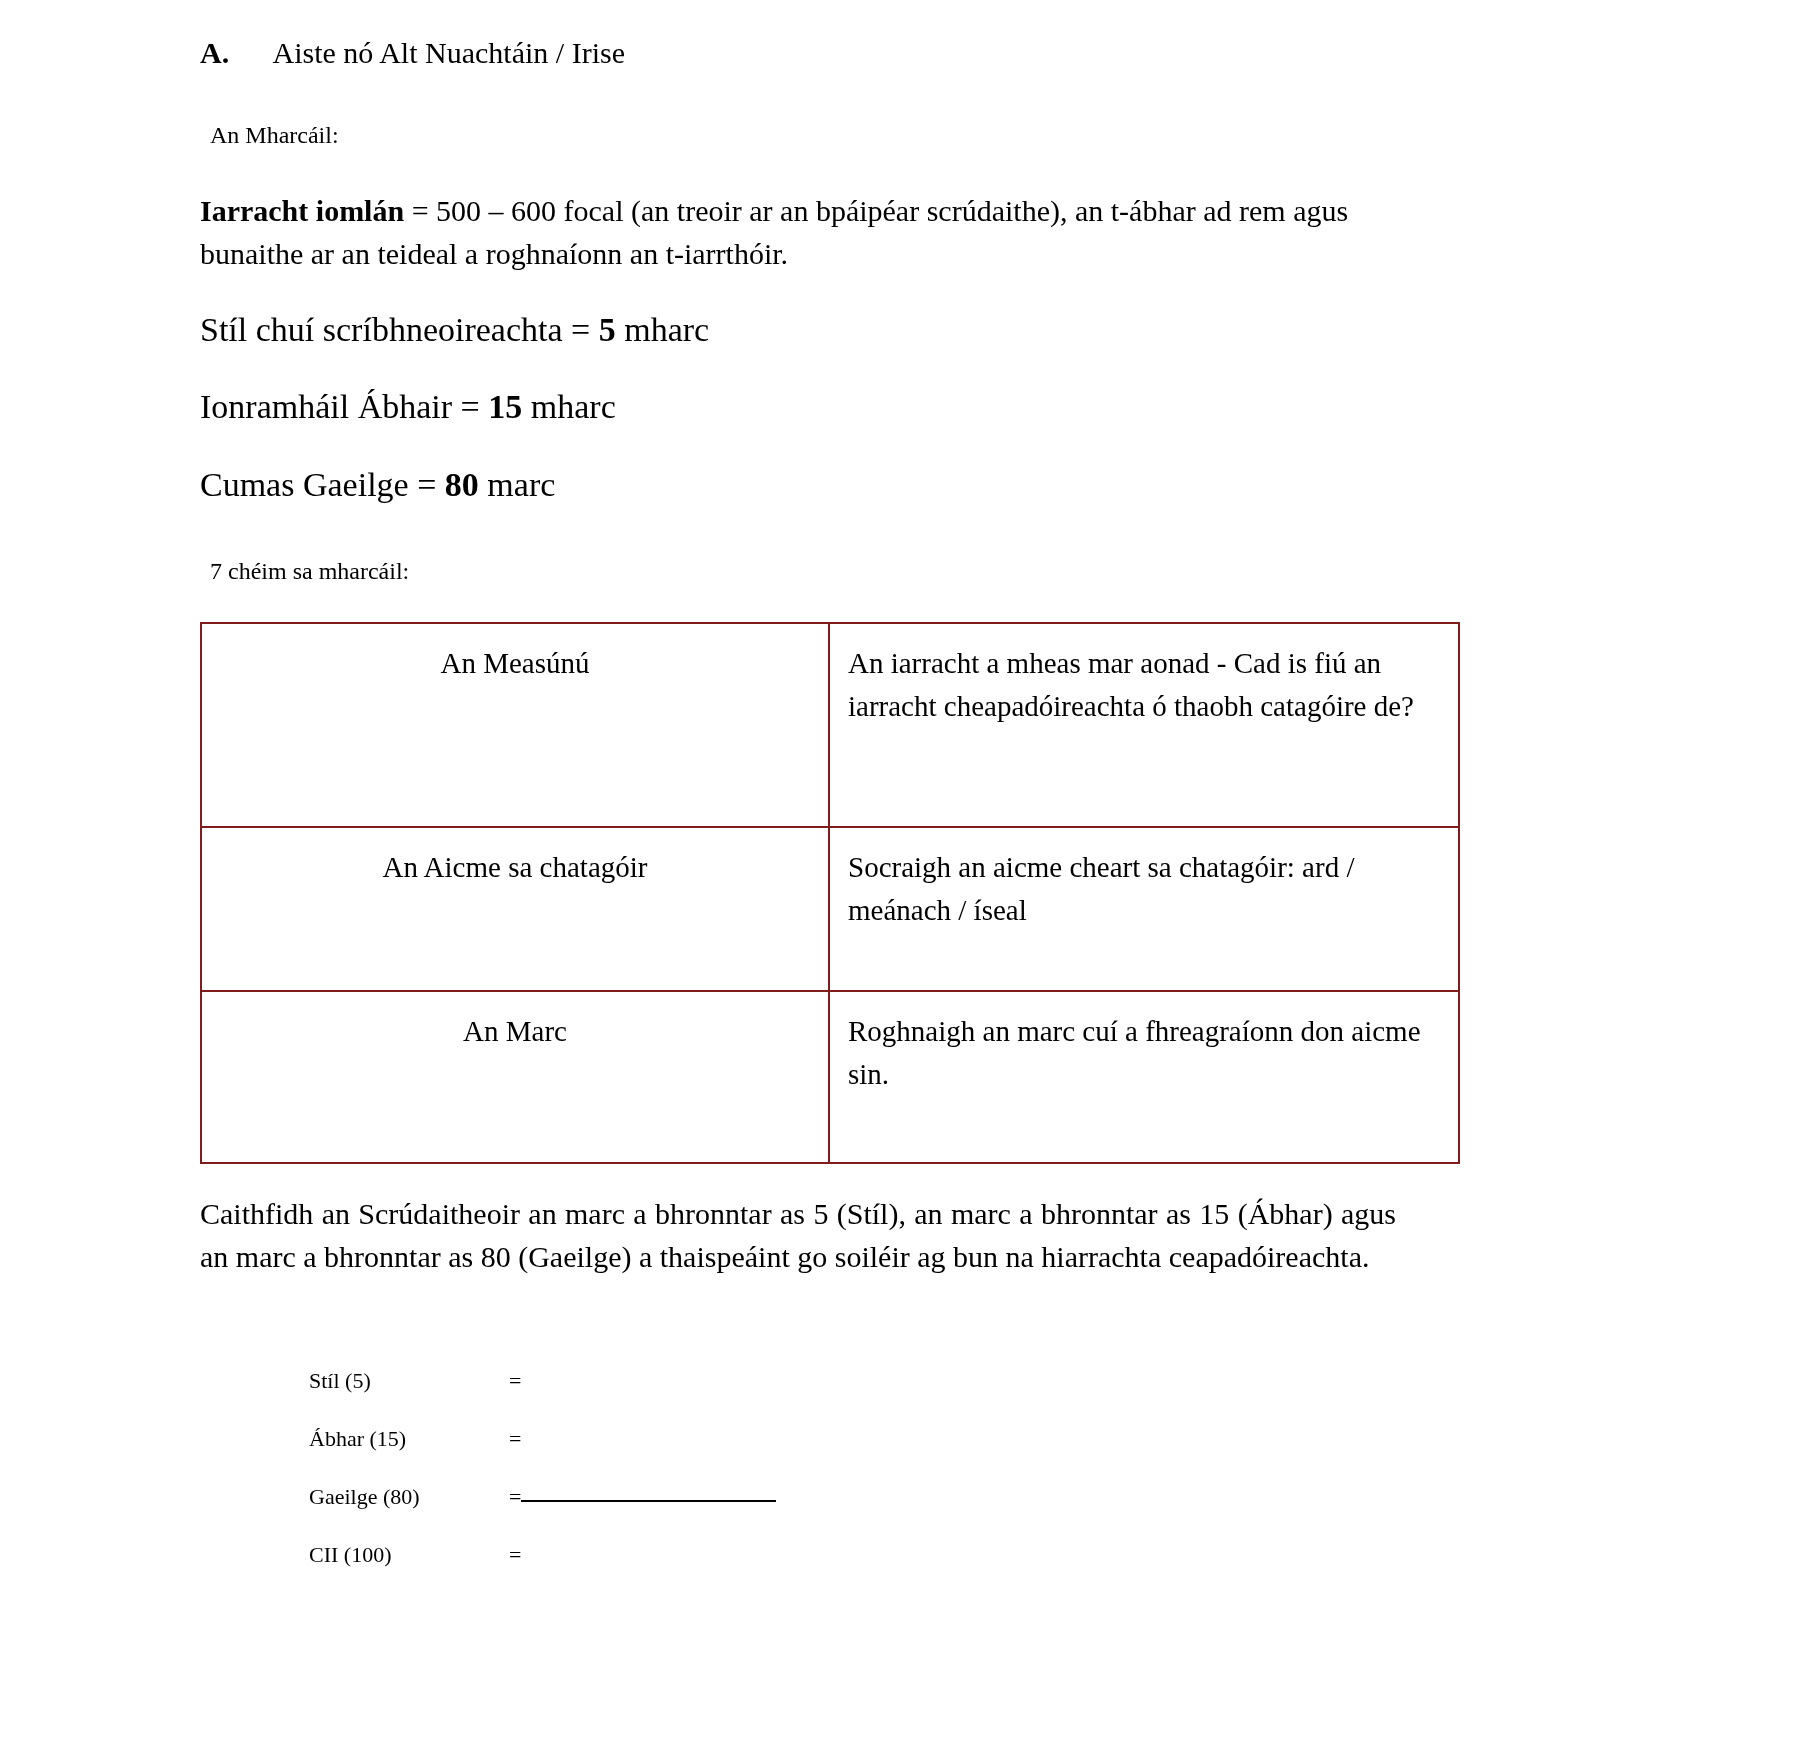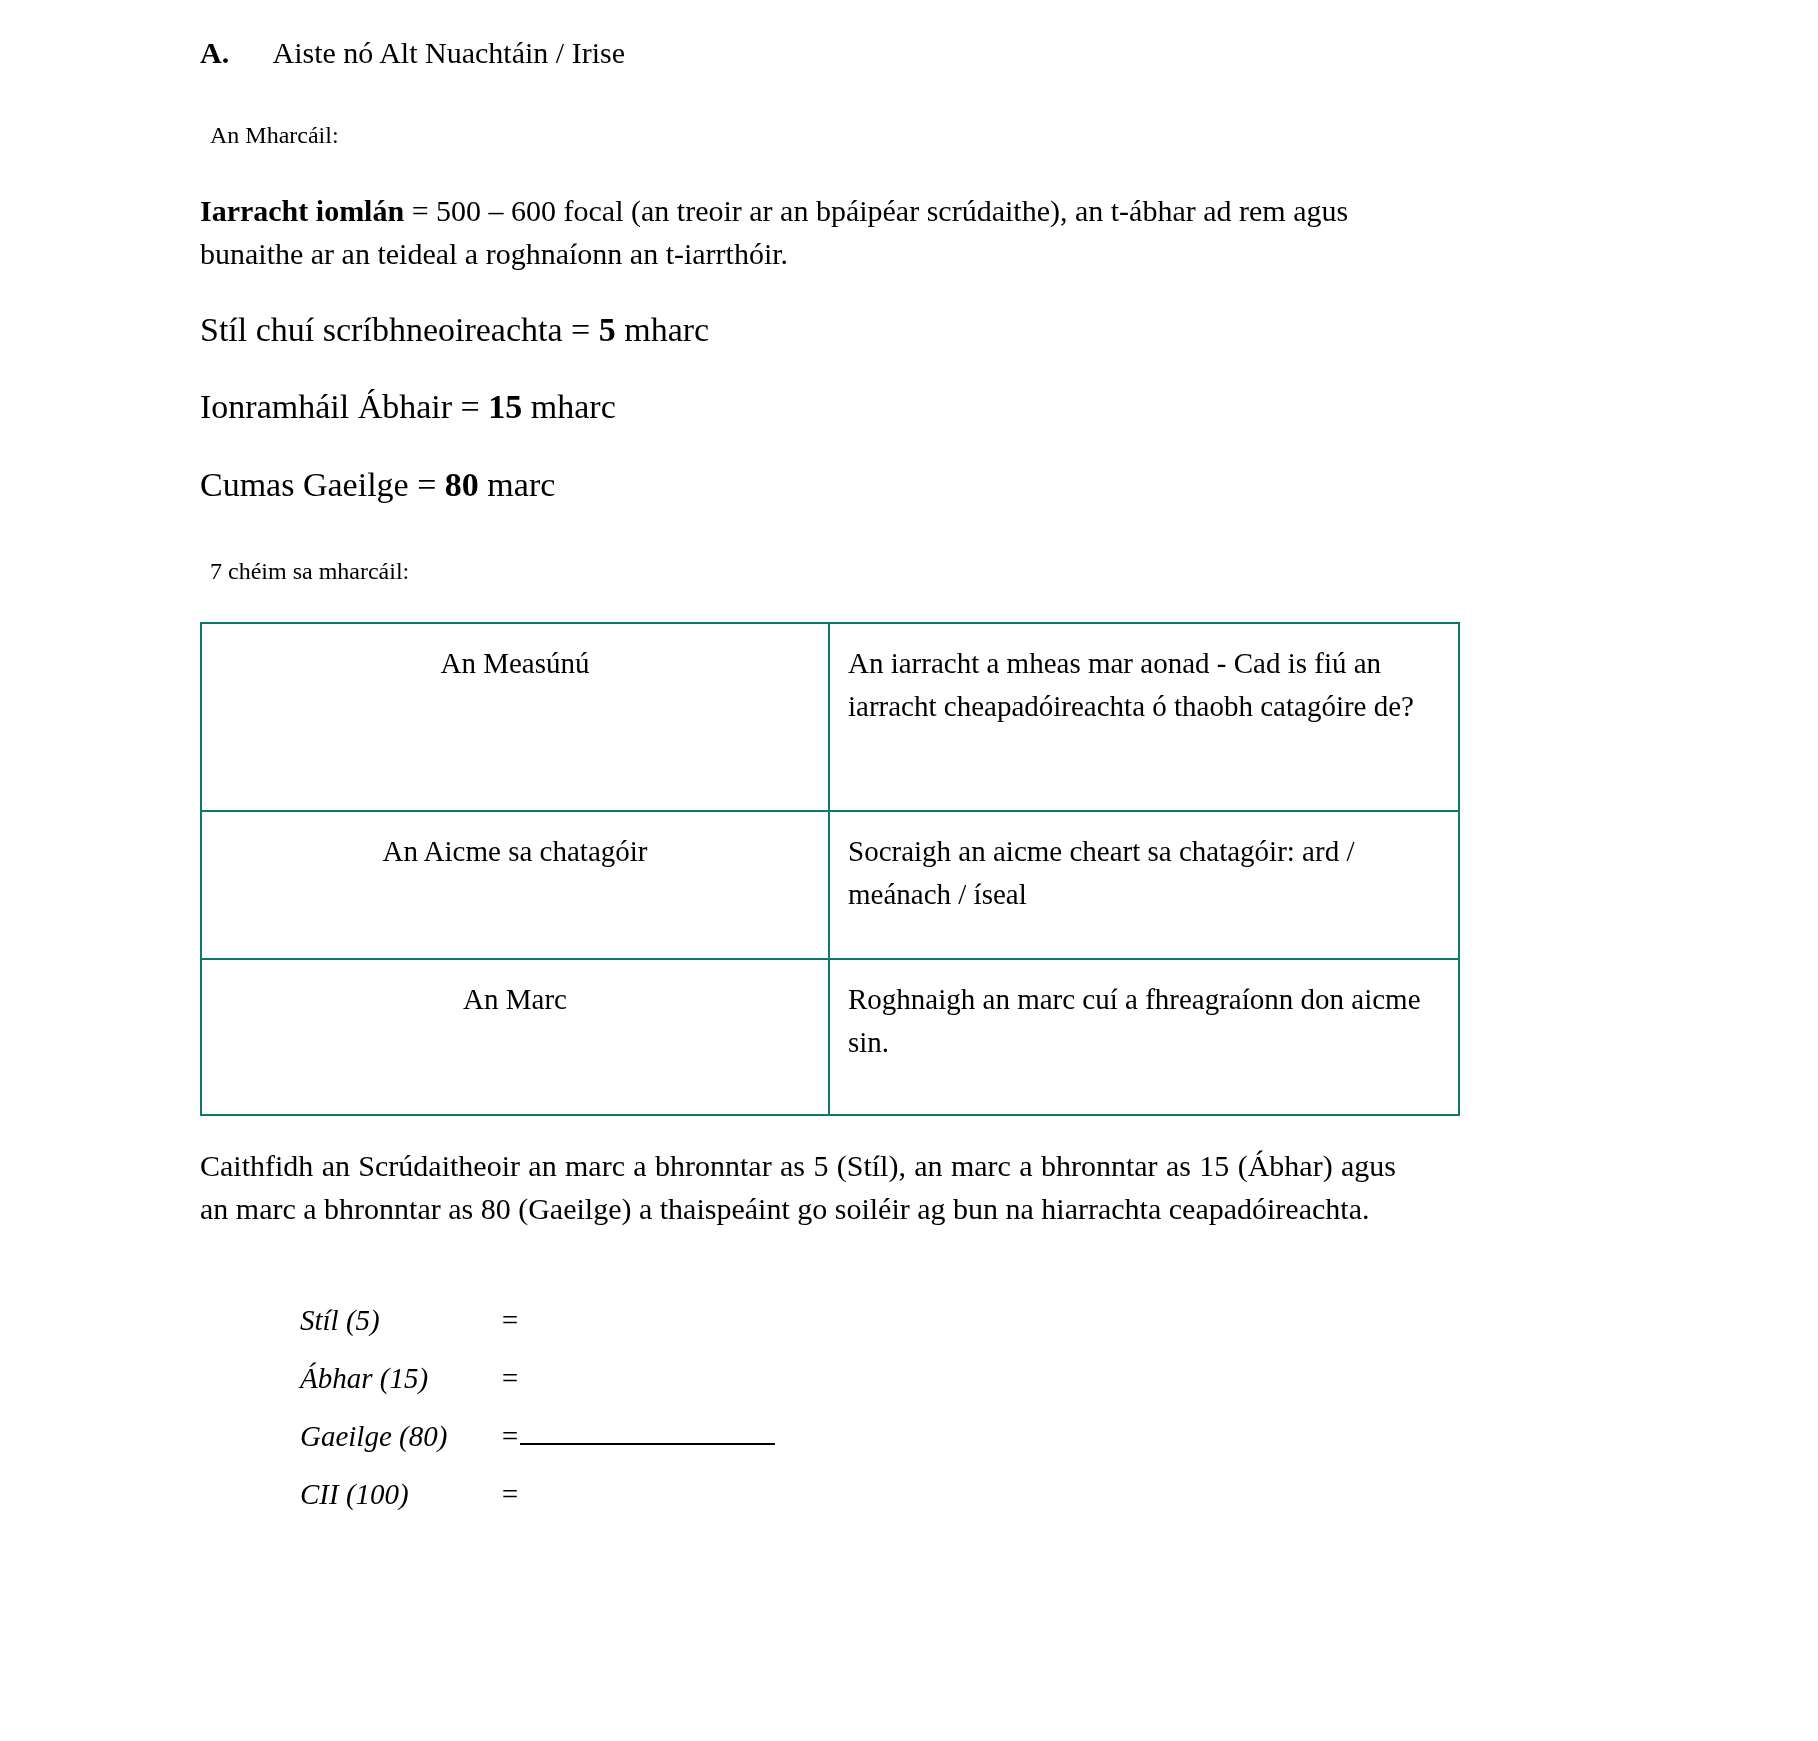--- a/index.html
+++ b/index.html
@@ -65,51 +65,50 @@
     line-height: 1.4;
   }
 
   table.criteria {
     border-collapse: collapse;
     width: 1196px;
     margin-top: 34px;
     table-layout: fixed;
   }
   table.criteria td {
-    border: 2px solid #0f766e;
+    border: 2px solid #7f1d1d;
     font-size: 29px;
     line-height: 1.5;
     vertical-align: top;
-    padding: 18px 14px 28px 14px;
+    padding: 18px 14px 44px 14px;
     font-family: Liberation Serif, serif;
   }
   table.criteria td.col-left {
     width: 598px;
     text-align: center;
   }
   table.criteria td.col-right {
     width: 596px;
     text-align: left;
     padding-left: 18px;
   }
   table.criteria tr.r1 td { height: 140px; }
   table.criteria tr.r2 td { height: 100px; }
   table.criteria tr.r3 td { height: 108px; }
 
   .closing {
     padding-top: 56px;
   }
 
   .tally {
-    margin: 8px;
+    margin: 17px;
     padding-top: 38px;
     padding-left: 92px;
-    font-size: 29px;
+    font-size: 22px;
     line-height: 1.0;
-    font-style: italic;
   }
   .tally-row {
     display: flex;
     align-items: flex-end;
     height: 58px;
   }
   .tally-label {
     width: 200px;
     flex: 0 0 200px;
   }

